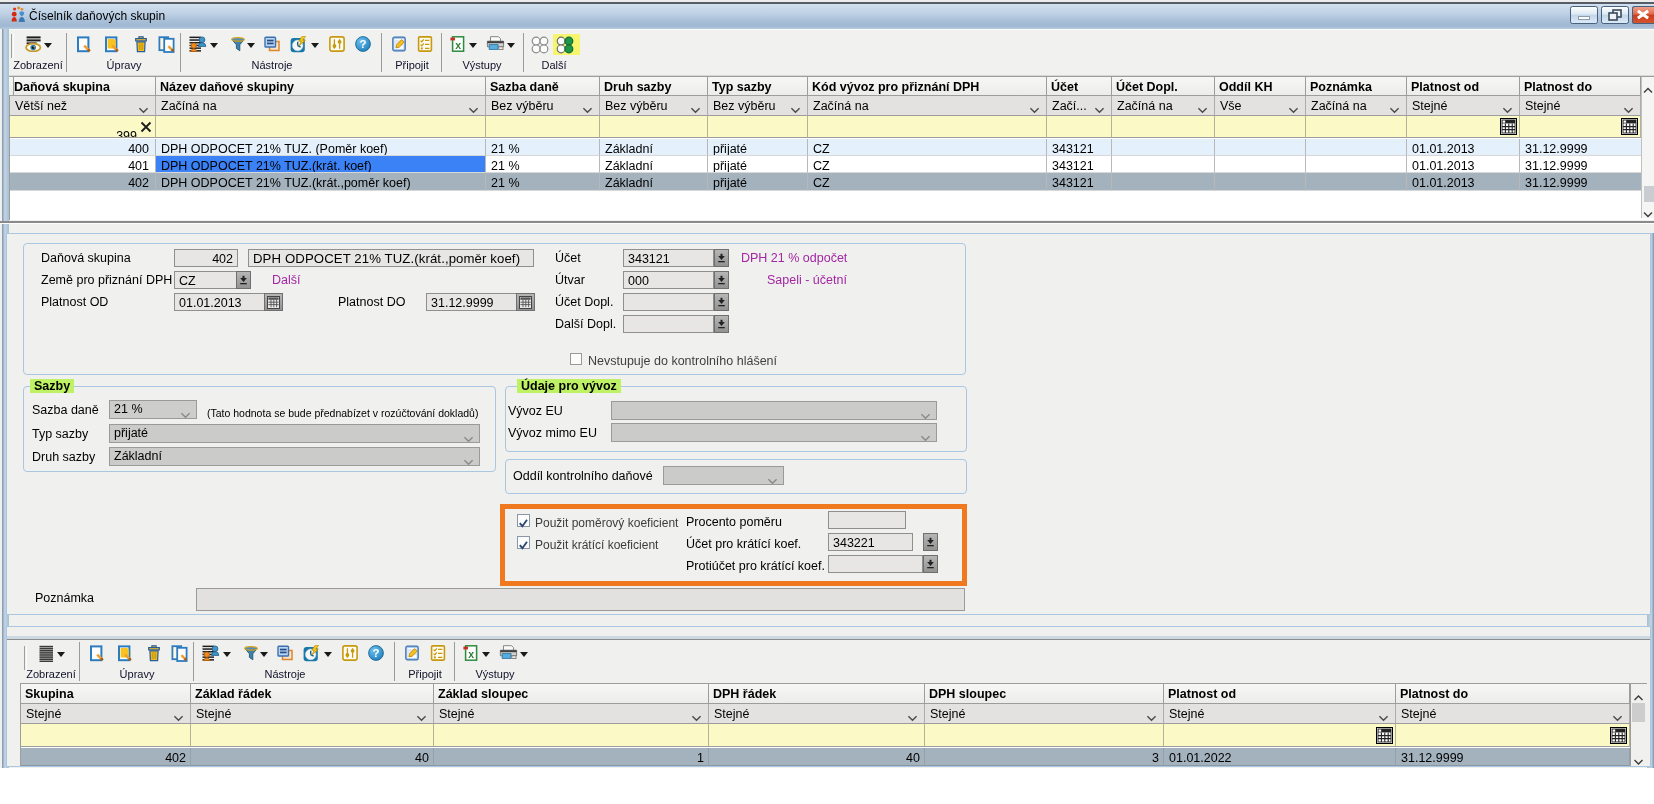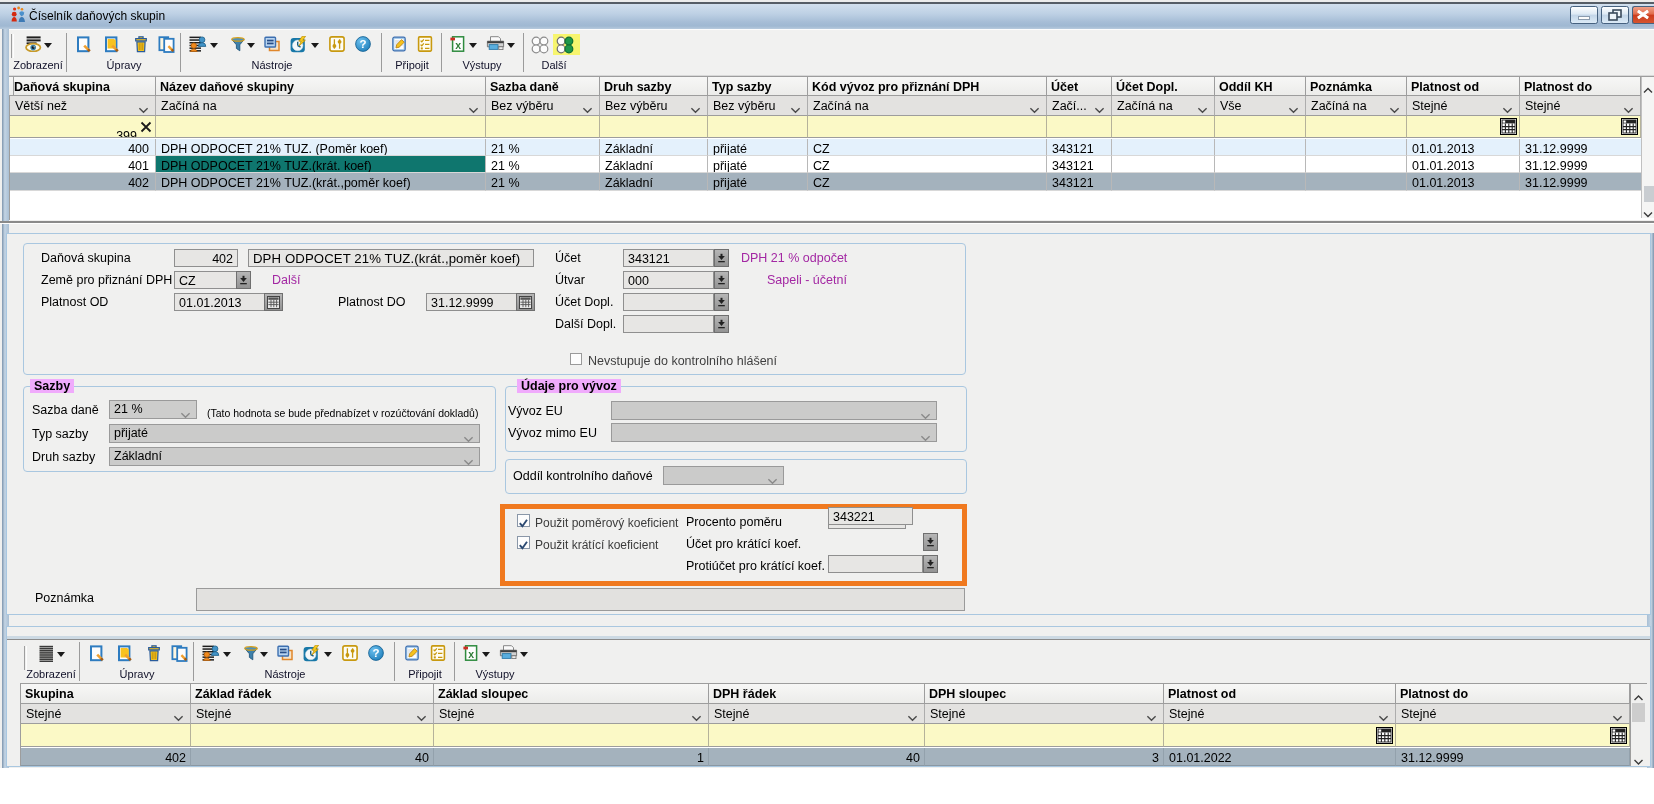--- a/index.html
+++ b/index.html
@@ -13,21 +13,21 @@
 .tlab{position:absolute;font-size:11px;color:#101028;text-align:center;white-space:nowrap}
 .tsep{position:absolute;width:1px;background:#9b9b9b;top:33px;height:39px}
 .ticon{position:absolute}
 .tarr{position:absolute;width:0;height:0;border:4.5px solid transparent;border-top:5.5px solid #1a1a1a}
 .hc{position:absolute;background:linear-gradient(#f7f7f6,#ececea);border-right:1px solid #9d9d9d;border-bottom:1px solid #9d9d9d;font-weight:bold;font-size:12.5px;padding:3px 0 0 4px;white-space:nowrap;overflow:hidden;color:#000}
 .fc{position:absolute;background:#e3e2e0;border-right:1px solid #adadad;border-bottom:1px solid #9d9d9d;font-size:12.5px;padding:3px 0 0 5px;white-space:nowrap;overflow:hidden;color:#000}
 .fc .ch{position:absolute;right:6px;top:7px}
 .yc{position:absolute;background:#fbf9c6;border-right:1px solid #b5b29a;font-size:12.5px;white-space:nowrap;overflow:hidden;color:#000}
 .dc{position:absolute;font-size:12.5px;white-space:nowrap;overflow:hidden;color:#000;padding:2.5px 4px 0 5px}
 .grp{position:absolute;border:1px solid #a9c7e0;border-radius:4px}
-.gtit{position:absolute;font-weight:bold;font-size:12.5px;background:#f0abfc;padding:0 4px;white-space:nowrap;color:#000}
+.gtit{position:absolute;font-weight:bold;font-size:12.5px;background:#bef264;padding:0 4px;white-space:nowrap;color:#000}
 .cb{position:absolute;width:13px;height:13px;background:#fdfdfd;border:1px solid #8a97a8}
 
 </style></head><body>
 <div class="a" style="left:0;top:0;width:1654px;height:2px;background:#ececec"></div>
 <div class="a" style="left:0;top:2px;width:1654px;height:2px;background:#565d66"></div>
 <div class="a" style="left:0;top:4px;width:1654px;height:25px;background:linear-gradient(#d2dfee 0%,#bdd0e4 40%,#a6bdd6 72%,#9fb8d2 88%,#b7cadd 100%)"></div>
 <div class="a" style="left:0px;top:29px;width:1654px;height:739px;background:#f0f0ef"></div>
 <div class="a" style="left:2px;top:29px;width:7px;height:739px;background:linear-gradient(90deg,#7e95ad,#c3d4e4 40%,#a9bfd4)"></div>
 <div class="a" style="left:1647px;top:233px;width:7px;height:535px;background:linear-gradient(90deg,#a9bfd4,#c3d4e4 60%,#7e95ad)"></div>
 <div class="ticon" style="left:10px;top:6px"><svg width="17" height="17" viewBox="0 0 17 17">
@@ -278,21 +278,21 @@
 <div class="dc" style="left:600px;top:139px;width:108px;height:17px;background:#e4f1fc;border-right:1px solid #b8b8b8;border-bottom:1px solid #d8d8d8">Základní</div>
 <div class="dc" style="left:708px;top:139px;width:100px;height:17px;background:#e4f1fc;border-right:1px solid #b8b8b8;border-bottom:1px solid #d8d8d8">přijaté</div>
 <div class="dc" style="left:808px;top:139px;width:239px;height:17px;background:#e4f1fc;border-right:1px solid #b8b8b8;border-bottom:1px solid #d8d8d8">CZ</div>
 <div class="dc" style="left:1047px;top:139px;width:65px;height:17px;background:#e4f1fc;border-right:1px solid #b8b8b8;border-bottom:1px solid #d8d8d8">343121</div>
 <div class="dc" style="left:1112px;top:139px;width:103px;height:17px;background:#e4f1fc;border-right:1px solid #b8b8b8;border-bottom:1px solid #d8d8d8"></div>
 <div class="dc" style="left:1215px;top:139px;width:91px;height:17px;background:#e4f1fc;border-right:1px solid #b8b8b8;border-bottom:1px solid #d8d8d8"></div>
 <div class="dc" style="left:1306px;top:139px;width:101px;height:17px;background:#e4f1fc;border-right:1px solid #b8b8b8;border-bottom:1px solid #d8d8d8"></div>
 <div class="dc" style="left:1407px;top:139px;width:113px;height:17px;background:#e4f1fc;border-right:1px solid #b8b8b8;border-bottom:1px solid #d8d8d8">01.01.2013</div>
 <div class="dc" style="left:1520px;top:139px;width:121px;height:17px;background:#e4f1fc;border-bottom:1px solid #d8d8d8">31.12.9999</div>
 <div class="dc" style="left:10px;top:156px;width:146px;height:17px;background:#ffffff;text-align:right;padding-right:6px;border-right:1px solid #b8b8b8;border-bottom:1px solid #d8d8d8">401</div>
-<div class="dc" style="left:156px;top:156px;width:330px;height:17px;background:#0f766e;border-right:1px solid #b8b8b8;border-bottom:1px solid #d8d8d8">DPH ODPOCET 21% TUZ.(krát. koef)</div>
+<div class="dc" style="left:156px;top:156px;width:330px;height:17px;background:#3b82f6;border-right:1px solid #b8b8b8;border-bottom:1px solid #d8d8d8">DPH ODPOCET 21% TUZ.(krát. koef)</div>
 <div class="dc" style="left:486px;top:156px;width:114px;height:17px;background:#ffffff;border-right:1px solid #b8b8b8;border-bottom:1px solid #d8d8d8">21 %</div>
 <div class="dc" style="left:600px;top:156px;width:108px;height:17px;background:#ffffff;border-right:1px solid #b8b8b8;border-bottom:1px solid #d8d8d8">Základní</div>
 <div class="dc" style="left:708px;top:156px;width:100px;height:17px;background:#ffffff;border-right:1px solid #b8b8b8;border-bottom:1px solid #d8d8d8">přijaté</div>
 <div class="dc" style="left:808px;top:156px;width:239px;height:17px;background:#ffffff;border-right:1px solid #b8b8b8;border-bottom:1px solid #d8d8d8">CZ</div>
 <div class="dc" style="left:1047px;top:156px;width:65px;height:17px;background:#ffffff;border-right:1px solid #b8b8b8;border-bottom:1px solid #d8d8d8">343121</div>
 <div class="dc" style="left:1112px;top:156px;width:103px;height:17px;background:#ffffff;border-right:1px solid #b8b8b8;border-bottom:1px solid #d8d8d8"></div>
 <div class="dc" style="left:1215px;top:156px;width:91px;height:17px;background:#ffffff;border-right:1px solid #b8b8b8;border-bottom:1px solid #d8d8d8"></div>
 <div class="dc" style="left:1306px;top:156px;width:101px;height:17px;background:#ffffff;border-right:1px solid #b8b8b8;border-bottom:1px solid #d8d8d8"></div>
 <div class="dc" style="left:1407px;top:156px;width:113px;height:17px;background:#ffffff;border-right:1px solid #b8b8b8;border-bottom:1px solid #d8d8d8">01.01.2013</div>
 <div class="dc" style="left:1520px;top:156px;width:121px;height:17px;background:#ffffff;border-bottom:1px solid #d8d8d8">31.12.9999</div>
@@ -432,21 +432,21 @@
       <path d="M1.8 5.2l2.6 3 4.6-6.4" fill="none" stroke="#2c4a72" stroke-width="1.9"></path>
     </svg></div>
 <div class="lbl" style="left:535px;top:516px;color:#3c3c3c;font-size:12px">Použit poměrový koeficient</div>
 <div class="lbl" style="left:686px;top:515px">Procento poměru</div>
 <div class="fld" style="left:828px;top:511px;width:78px;height:18px"></div>
 <div class="cb" style="left:517px;top:536px"><svg width="11" height="11" viewBox="0 0 11 11">
       <path d="M1.8 5.2l2.6 3 4.6-6.4" fill="none" stroke="#2c4a72" stroke-width="1.9"></path>
     </svg></div>
 <div class="lbl" style="left:535px;top:538px;color:#3c3c3c;font-size:12px">Použit krátící koeficient</div>
 <div class="lbl" style="left:686px;top:537px">Účet pro krátící koef.</div>
-<div class="fld" style="left:828px;top:507px;width:85px;height:18px">343221</div>
+<div class="fld" style="left:828px;top:533px;width:85px;height:18px">343221</div>
 <div class="fbtn" style="left:923px;top:533px;width:15px;height:18px">
     <svg width="9" height="10" viewBox="0 0 9 10">
       <path d="M4.5 7L1.2 3h6.6z" fill="#222"></path>
       <rect x="3.5" y="0.8" width="2" height="3" fill="#222"></rect>
       <rect x="1.2" y="8" width="6.6" height="1.3" fill="#222"></rect>
     </svg>
   </div>
 <div class="lbl" style="left:686px;top:559px">Protiúčet pro krátící koef.</div>
 <div class="fld" style="left:828px;top:555px;width:95px;height:18px"></div>
 <div class="fbtn" style="left:923px;top:555px;width:15px;height:18px">

